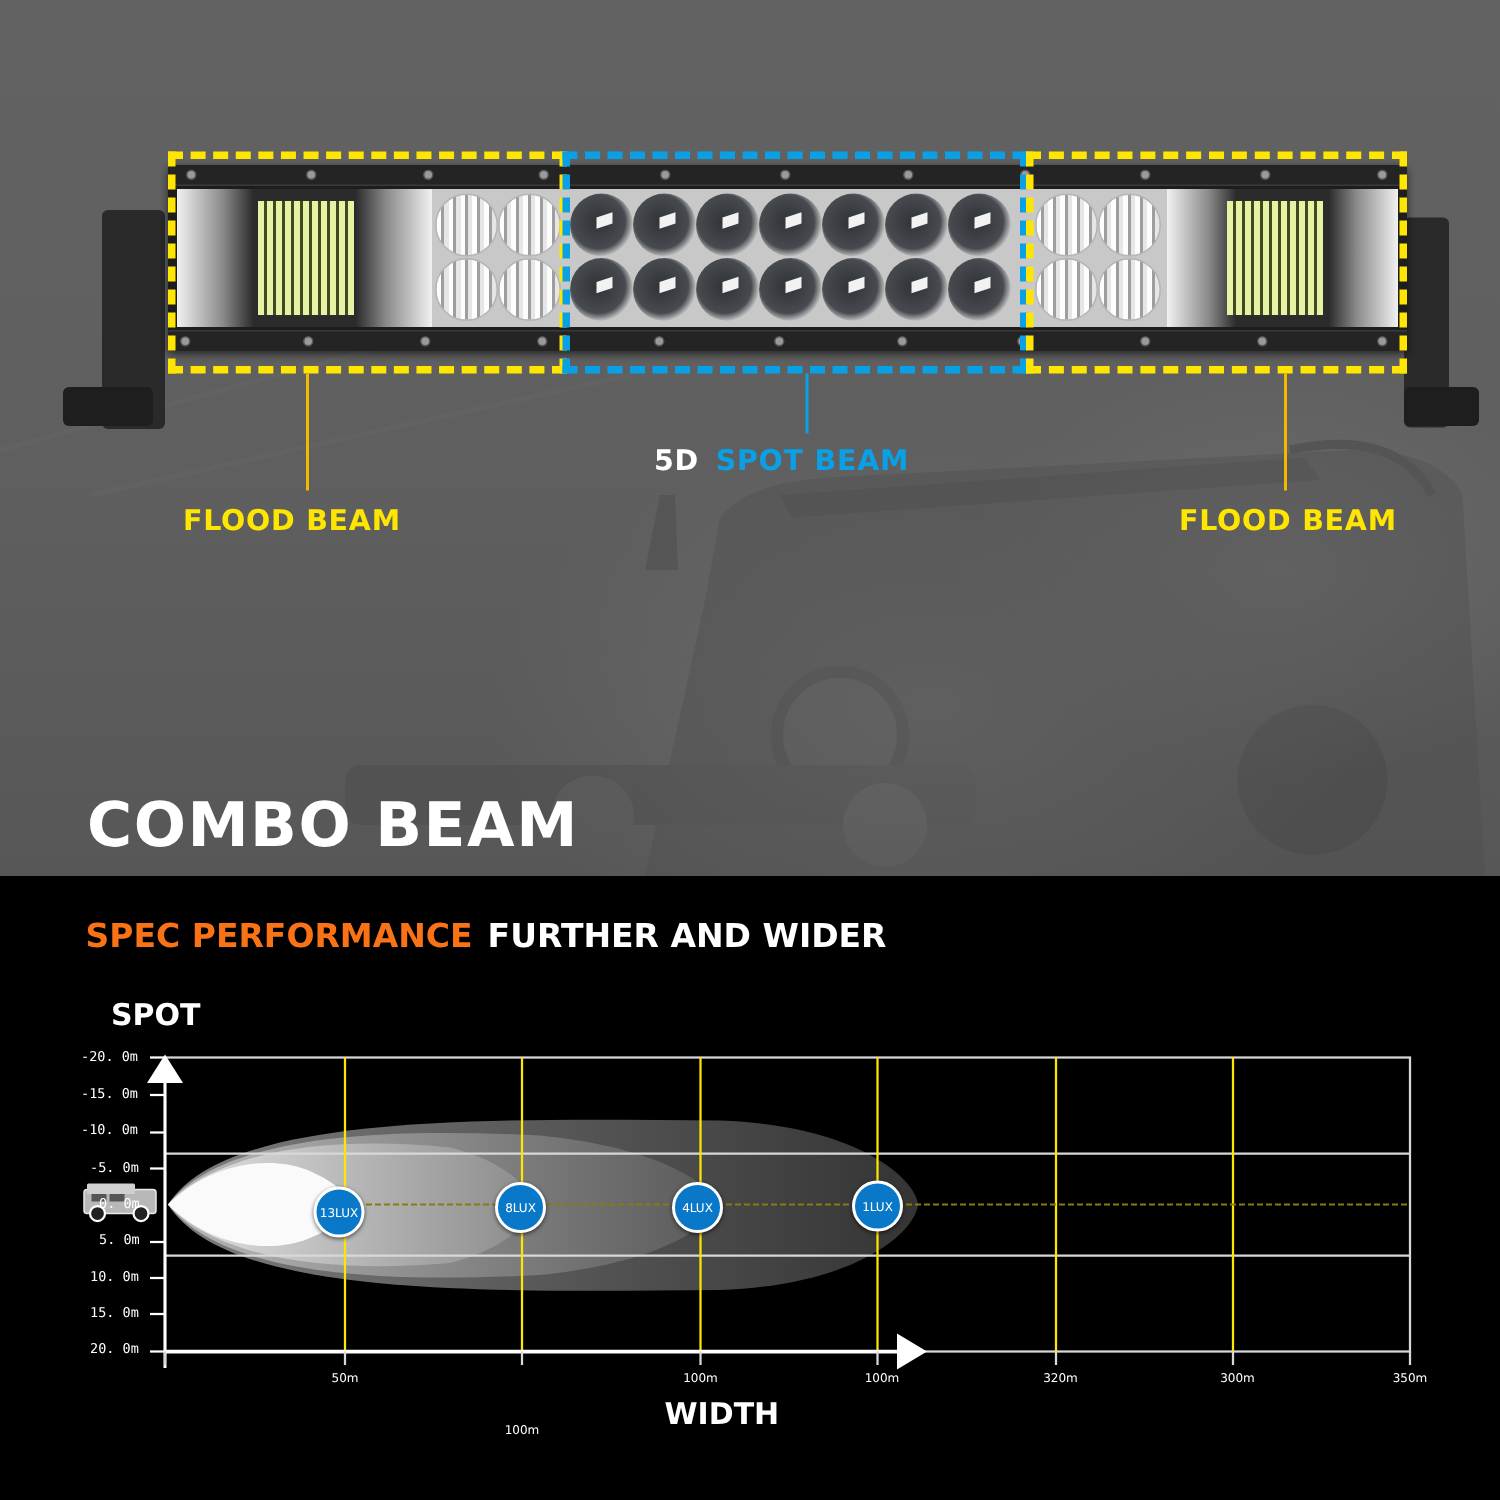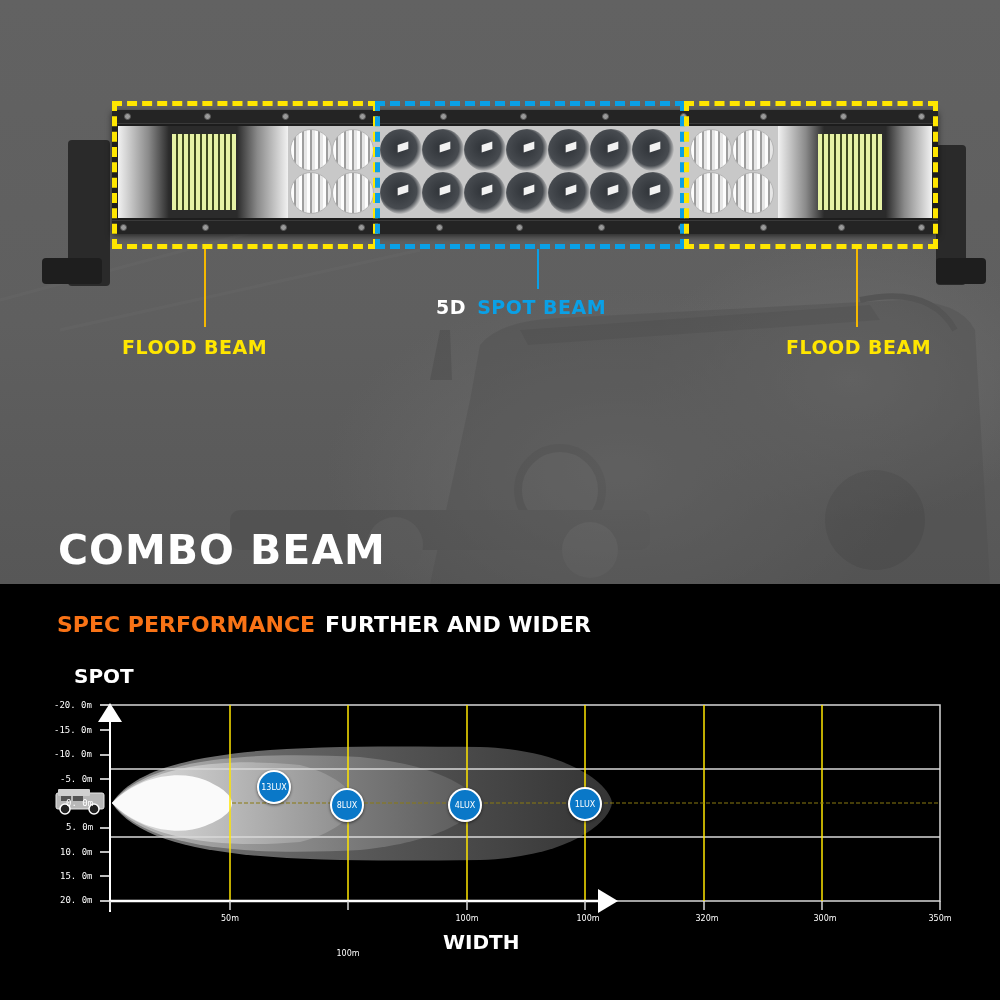--- a/index.html
+++ b/index.html
@@ -309,16 +309,16 @@
 <div class="tick-label" style="left:60px; top:895px;">20. 0m</div>
 
 <div class="xtick-label" style="left:230px; top:914px;">50m</div>
 <div class="xtick-label" style="left:348px; top:914px;margin-top:35px;">100m</div>
 <div class="xtick-label" style="left:467px; top:914px;">100m</div>
 <div class="xtick-label" style="left:588px; top:914px;">100m</div>
 <div class="xtick-label" style="left:707px; top:914px;">320m</div>
 <div class="xtick-label" style="left:825px; top:914px;">300m</div>
 <div class="xtick-label" style="left:940px; top:914px;">350m</div>
 
-<div class="lux" style="left:226px; top:787px;margin-left:48px;">13LUX</div>
+<div class="lux" style="left:226px; top:808px;">13LUX</div>
 <div class="lux" style="left:347px; top:805px;">8LUX</div>
 <div class="lux" style="left:465px; top:805px;">4LUX</div>
 <div class="lux" style="left:585px; top:804px;">1LUX</div>
 
 </body></html>

